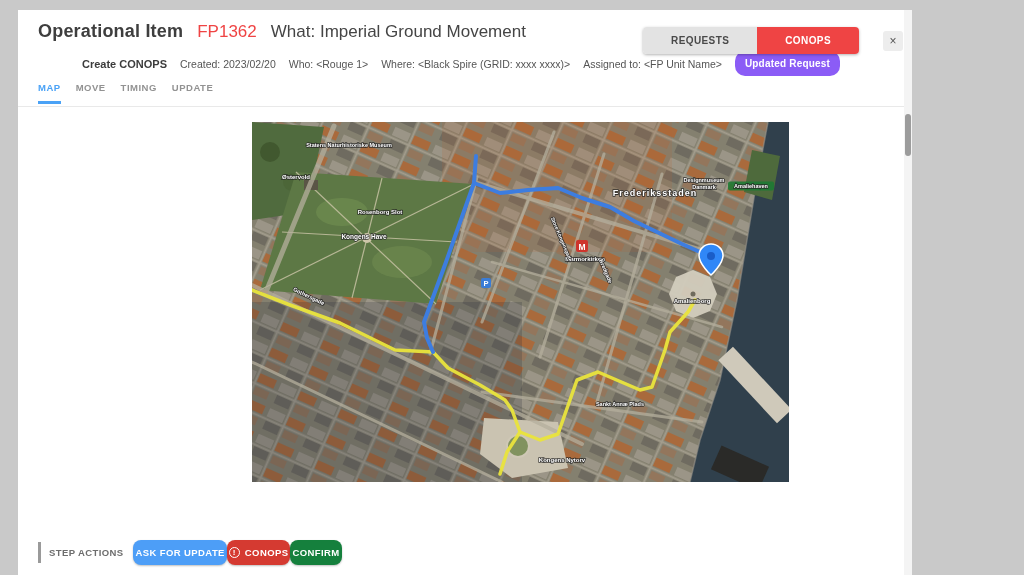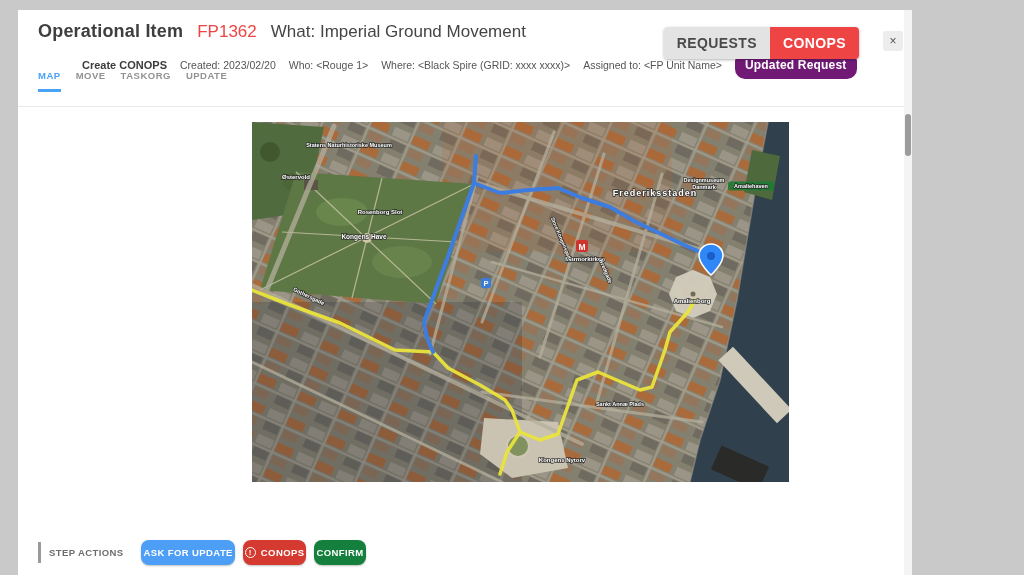--- a/index.html
+++ b/index.html
@@ -11,52 +11,52 @@
   
   .title-row { position:absolute; left:20px; top:11px; display:flex;
                align-items:baseline; gap:14px; color:#3e3e3e; white-space:nowrap; }
   .title   { font-size:18px; font-weight:bold; letter-spacing:.2px; }
   .item-id { font-size:17px; color:#ef4444; }
   .what    { font-size:17px; color:#454545; }
 
   .sub-row { position:absolute; left:20px; top:41px; display:flex; align-items:center;
              gap:13px; font-size:10.5px; color:#555; white-space:nowrap; }
   .step    { font-weight:bold; color:#3c3c3c; font-size:11px;margin-left:44px; }
-  .badge   { background:#701a75; color:#fff; font-size:12px; font-weight:bold;
+  .badge   { background:#8b5cf6; color:#fff; font-size:10px; font-weight:bold;
              padding:7px 10px; border-radius:10px; letter-spacing:.2px; }
 
   .seg { position:absolute; right:53px; top:17px; display:flex; border-radius:4px;
          overflow:hidden; box-shadow:0 1px 3px rgba(0,0,0,.3); }
-  .seg button { border:none; font-size:14px; font-weight:bold; padding:8px 13px;
+  .seg button { border:none; font-size:10px; font-weight:bold; padding:8px 28px;
                 letter-spacing:.4px; font-family:inherit; cursor:pointer; }
   .seg .inactive { background:#e3e3e3; color:#4a4a4a; }
   .seg .active   { background:#ef4444; color:#ffffff; }
 
   .close { position:absolute; right:9px; top:21px; width:20px; height:20px;
            background:#ededed; border:none; border-radius:3px; color:#555;
            font-size:12px; line-height:20px; text-align:center; cursor:pointer; }
 
   
-  .tabs { position:absolute; left:20px; top:60px; display:flex; gap:15px;text-align:center; }
+  .tabs { position:absolute; left:20px; top:72px; display:flex; gap:15px;text-align:center; }
   .tab  { font-size:9.5px; font-weight:bold; letter-spacing:.5px; color:#929292;
           padding-bottom:8px; cursor:pointer; border-bottom:3px solid transparent; }
   .tab.active { color:#4aa2f6; border-bottom-color:#4aa2f6; }
   .tabs-divider { position:absolute; left:0; top:96px; width:100%; height:1px;
                   background:#e9e9e9; }
 
   
   .map { position:absolute; left:234px; top:112px; width:537px; height:360px;
          overflow:hidden; background:#84806f; }
   .maplabel { paint-order:stroke; stroke:rgba(35,35,35,.85); stroke-width:1.6px;
               fill:#ffffff; font-weight:bold; font-family:"Liberation Sans",sans-serif; }
   .mark-txt { font-family:"Liberation Sans",sans-serif; font-weight:bold; fill:#fff; }
 
   
   .footer { position:absolute; left:20px; top:530px; display:flex;
-            align-items:center; gap:8px; }
+            align-items:center; gap:0; }
   .step-label { font-size:9.5px; font-weight:bold; color:#6d6d6d; letter-spacing:.4px;
                 border-left:3px solid #9a9a9a; padding:5px 10px 5px 8px; }
   .btn { border:none; border-radius:8px; color:#fff; font-weight:bold; font-size:9.5px;
          letter-spacing:.4px; padding:7px 2px; display:flex; align-items:flex-start;
          gap:5px; font-family:inherit; cursor:pointer; box-shadow:0 1px 2px rgba(0,0,0,.25); }
   .btn.blue  { background:#4d9ef7; }
   .btn.red   { background:#d53a31; }
   .btn.green { background:#15803d; }
   .alert-icon { width:11px; height:11px; border:1.2px solid #fff; border-radius:50%;
                 display:inline-flex; align-items:center; justify-content:center;
@@ -93,21 +93,21 @@
     <button class="active">CONOPS</button>
   </div>
 
   <button class="close">
     <span>×</span>
   </button>
 
   <nav class="tabs">
     <span class="tab active">MAP</span>
     <span class="tab">MOVE</span>
-    <span class="tab">TASKORG</span>
+    <span class="tab">TIMING</span>
     <span class="tab">UPDATE</span>
   </nav>
   <div class="tabs-divider"></div>
 
   <div class="map">
     <svg width="537" height="360" viewBox="0 0 537 360">
       <defs>
         <pattern id="city" width="44" height="28" patternUnits="userSpaceOnUse" patternTransform="rotate(24)">
           <rect width="44" height="28" fill="#84806f"></rect>
           <rect x="1" y="2" width="17" height="9" fill="#9b9587"></rect>

